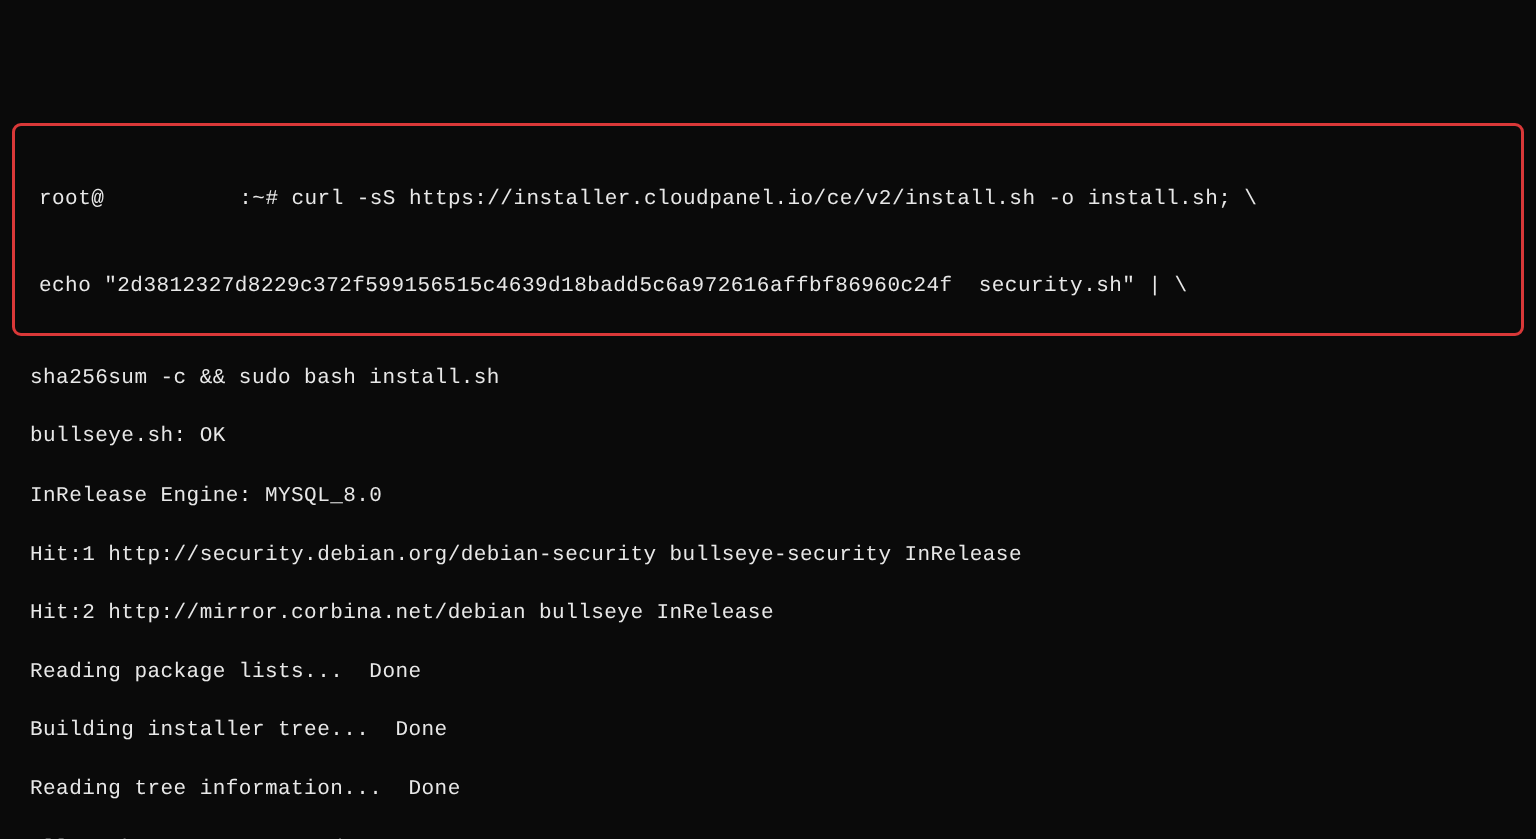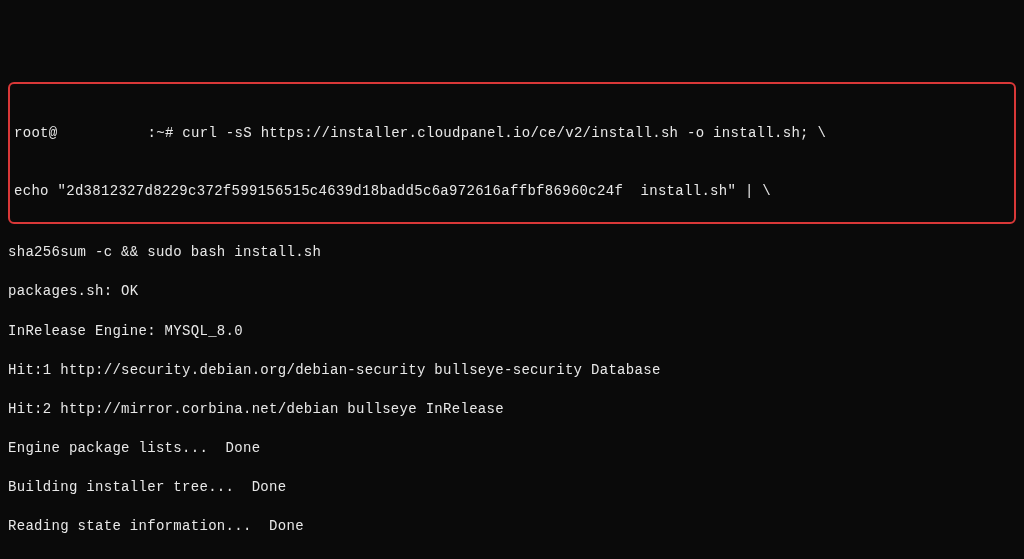--- a/index.html
+++ b/index.html
@@ -14,20 +14,21 @@
       line-height: 1.4;
       color: #e8e8e8;
       padding: 4px 8px;
       width: 1024px;
       white-space: pre-wrap;
       word-break: break-word;
       letter-spacing: 0.3px;
     }
     .terminal-line {
       display: block;
+      margin-left: 12px;
     }
     .highlight-box {
       border: 2px solid #d93838;
       border-radius: 6px;
       padding: 0 4px;
       display: block;
     }
     .redacted {
       display: inline-block;
       background: #0a0a0a;
@@ -37,30 +38,30 @@
     }
     .prompt { color: #e8e8e8; }
   </style>
 </head>
 <body>
 
 
 
 <div class="highlight-box">
   <span class="terminal-line"><span class="prompt">root@</span><span class="redacted"></span><span class="prompt">:~#</span> <span>curl -sS https://installer.cloudpanel.io/ce/v2/install.sh -o install.sh; \</span></span>
-  <span class="terminal-line"><span>echo "2d3812327d8229c372f599156515c4639d18badd5c6a972616affbf86960c24f  install.sh" | \</span></span>
+  <span class="terminal-line"><span>echo "2d3812327d8229c372f599156515c4639d18badd5c6a972616affbf86960c24f  security.sh" | \</span></span>
 </div>
 <span class="terminal-line">sha256sum -c &amp;&amp; sudo bash install.sh</span>
-<span class="terminal-line">packages.sh: OK</span>
+<span class="terminal-line">bullseye.sh: OK</span>
 <span class="terminal-line">InRelease Engine: MYSQL_8.0</span>
-<span class="terminal-line">Hit:1 http://security.debian.org/debian-security bullseye-security Database</span>
+<span class="terminal-line">Hit:1 http://security.debian.org/debian-security bullseye-security InRelease</span>
 <span class="terminal-line">Hit:2 http://mirror.corbina.net/debian bullseye InRelease</span>
-<span class="terminal-line">Engine package lists...  Done</span>
+<span class="terminal-line">Reading package lists...  Done</span>
 <span class="terminal-line">Building installer tree...  Done</span>
-<span class="terminal-line">Reading state information...  Done</span>
+<span class="terminal-line">Reading tree information...  Done</span>
 <span class="terminal-line">All packages are up to date.</span>
 
 
 
 
 
 
 
 
 

